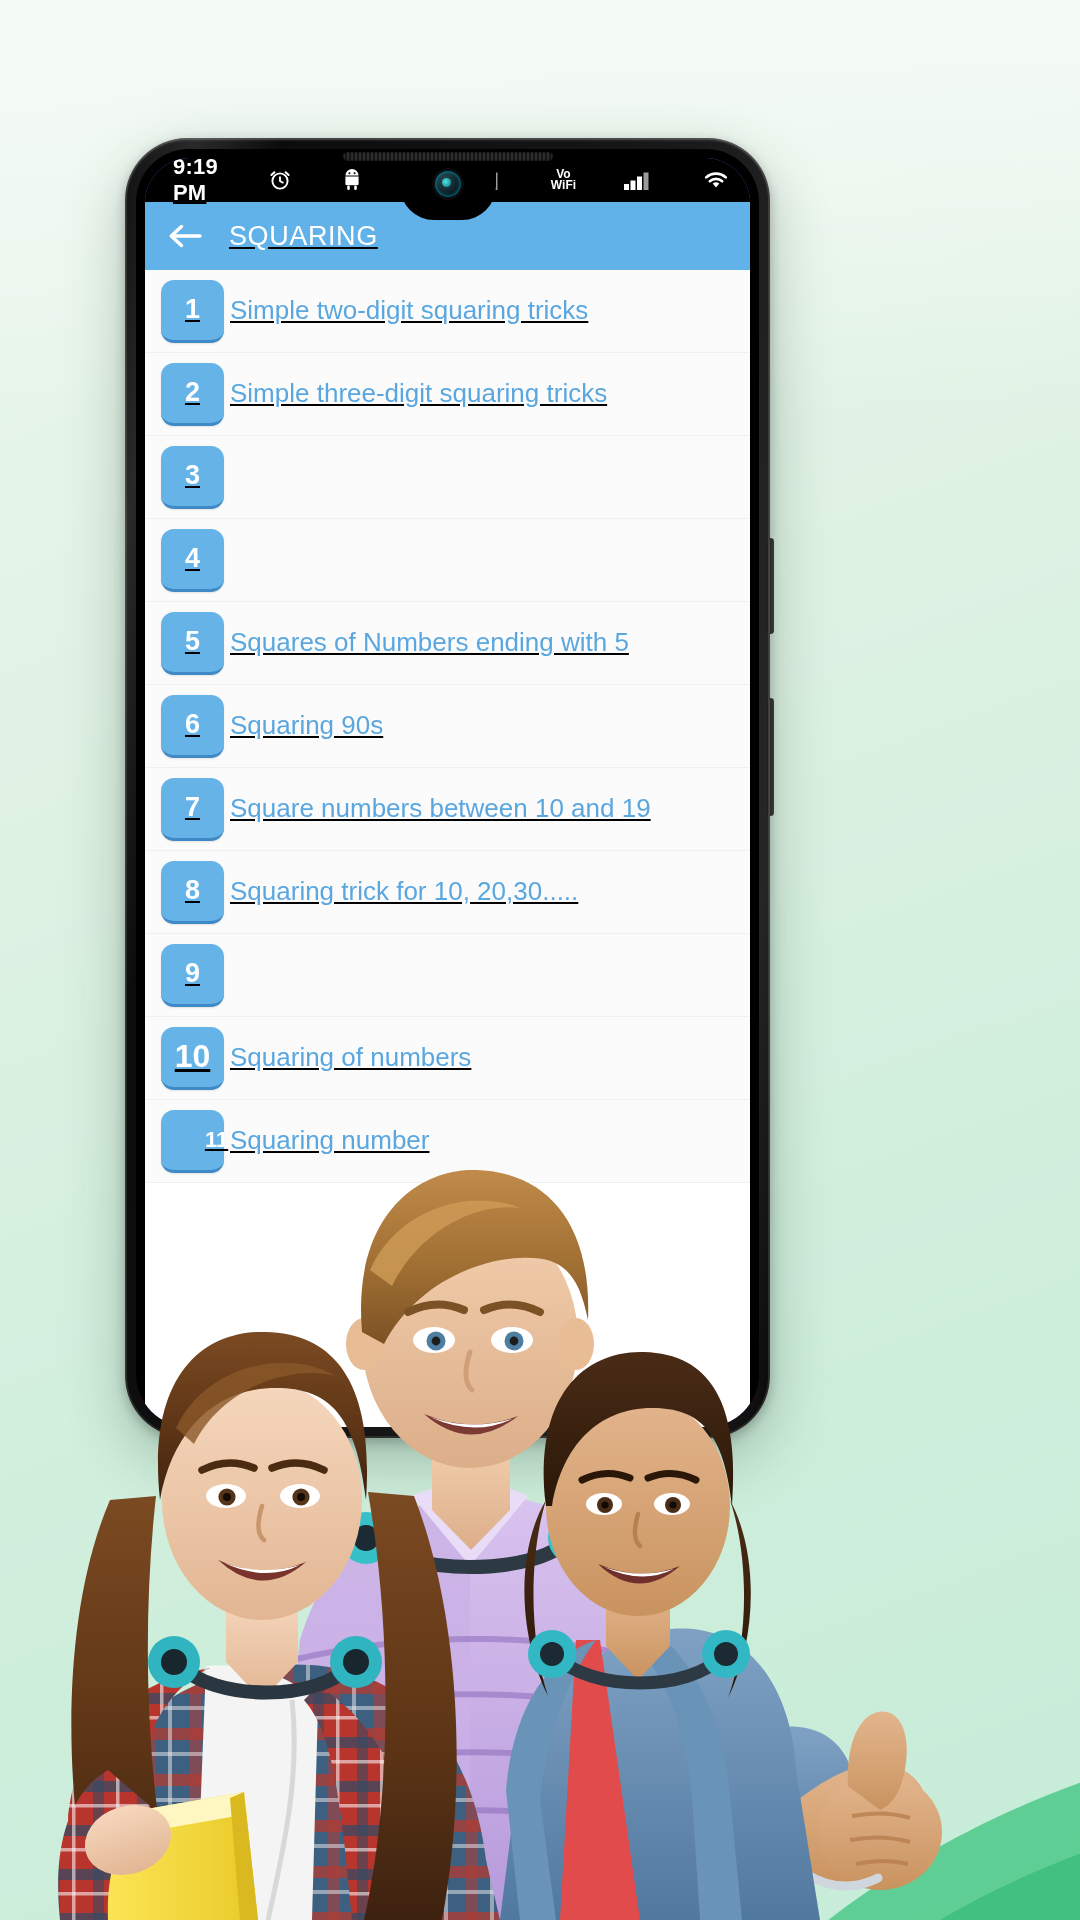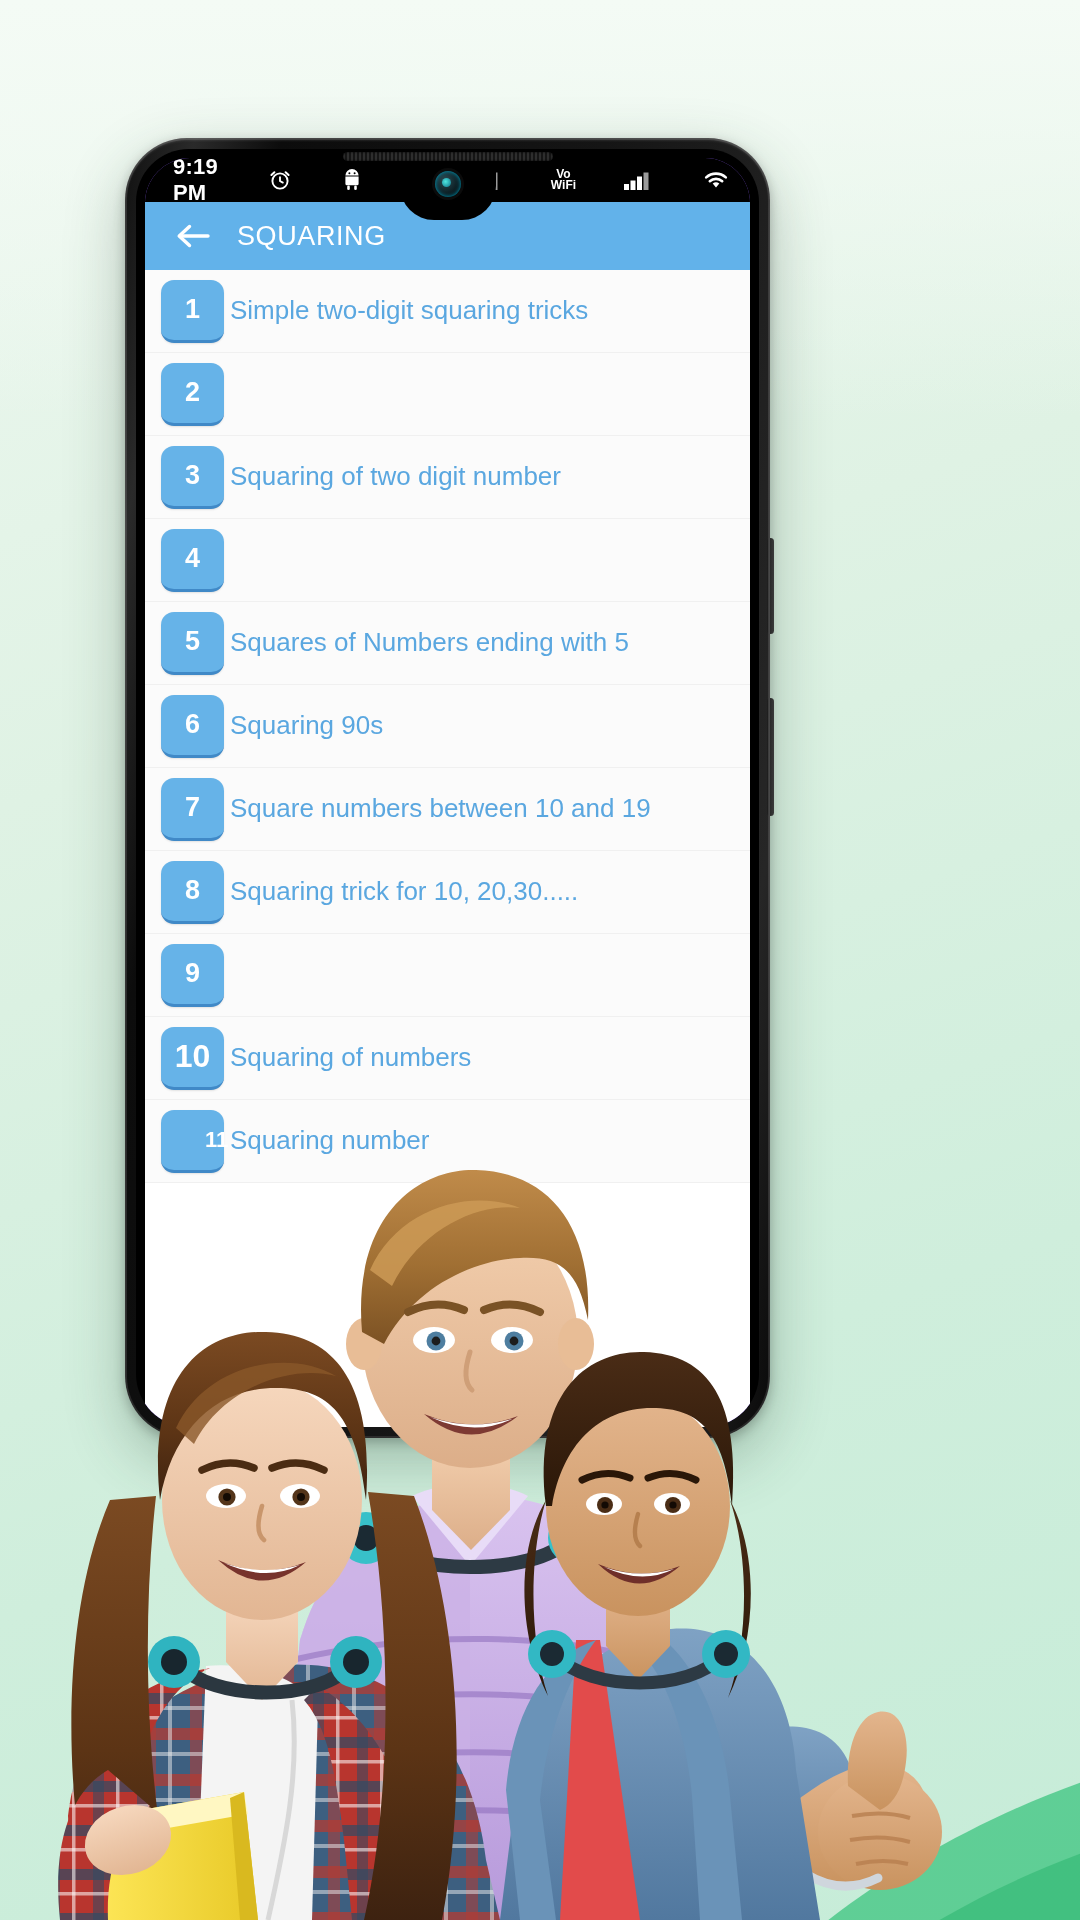--- a/index.html
+++ b/index.html
@@ -25,21 +25,21 @@
     box-shadow:0 22px 60px rgba(40,70,50,.30), 0 4px 12px rgba(0,0,0,.25);
     padding:11px;
   }
   .phone-inner{
     position:relative;width:100%;height:100%;
     border-radius:53px;background:#000;overflow:hidden;
     padding:9px 9px 0 9px;
   }
   .screen{
     position:relative;width:100%;height:100%;
-    border-radius:45px 45px 0 0;background:#8b5cf6;overflow:hidden;
+    border-radius:45px 45px 0 0;background:#8b5cf6;overflow:hidden;text-decoration:underline;
   }
   
   .earpiece{
     position:absolute;left:50%;transform:translateX(-50%);top:3px;
     width:210px;height:9px;border-radius:6px;
     background:repeating-linear-gradient(90deg,#2e2e2e 0 2px,#151515 2px 4px);
     box-shadow:inset 0 0 2px #000;z-index:9;
   }
   .frame-highlight{
     position:absolute;inset:0;border-radius:62px;pointer-events:none;
@@ -71,21 +71,21 @@
   .cam{width:26px;height:26px;border-radius:50%;
        background:radial-gradient(circle at 38% 35%,#2b4a52 0%,#12282e 45%,#050b0d 80%);
        box-shadow:0 0 0 3px #0b0b0b, inset 0 0 4px #0ac;}
   .cam::after{content:"";display:block;width:9px;height:9px;border-radius:50%;
        background:radial-gradient(circle at 40% 40%,#4fe6e0,#0a6f86);
        transform:translate(7px,7px);}
 
   
   .appbar{
     position:relative;height:68px;background:#62b2ea;
-    display:flex;align-items:center;gap:26px;padding:0 30px;z-index:6;
+    display:flex;align-items:center;gap:26px;padding:0 22px;z-index:6;
   }
   .back-arrow{width:36px;height:30px;display:flex;align-items:center;justify-content:center;cursor:pointer;}
   .appbar-title{color:#fff;font-size:27px;letter-spacing:.6px;font-weight:400;}
 
   
   .content{position:relative;background:#fff;height:calc(100% - 112px);overflow:hidden;}
   .list{position:relative;}
   .row{
     position:relative;display:flex;align-items:center;
     height:82px;padding-left:16px;background:#fff;
@@ -228,26 +228,26 @@
         <div class="list">
 
           <div class="row">
             <span class="badge">1</span>
             <span class="row-label">Simple two-digit squaring tricks</span>
           </div>
           <div class="row-sep"></div>
 
           <div class="row">
             <span class="badge">2</span>
+            <span class="row-label">Simple three-digit squaring tricks</span>
           </div>
           <div class="row-sep"></div>
 
           <div class="row">
             <span class="badge">3</span>
-            <span class="row-label">Squaring of two digit number</span>
           </div>
           <div class="row-sep"></div>
 
           <div class="row">
             <span class="badge">4</span>
           </div>
           <div class="row-sep"></div>
 
           <div class="row">
             <span class="badge">5</span>

